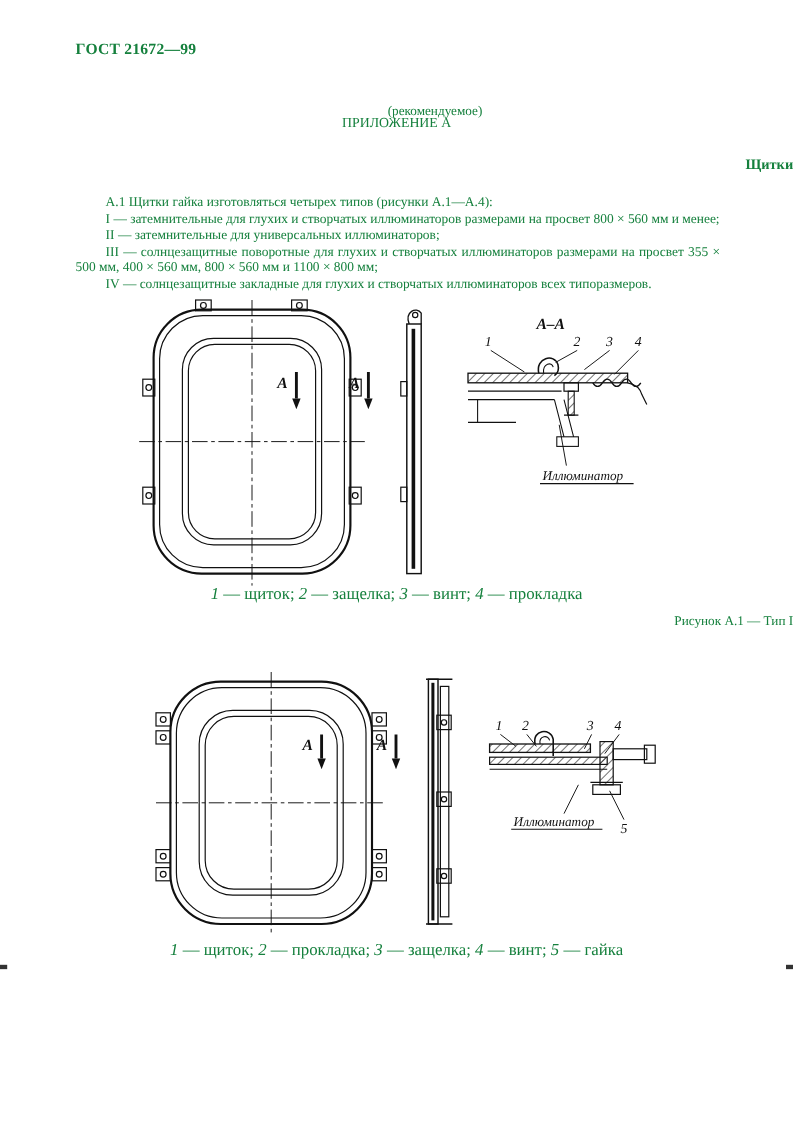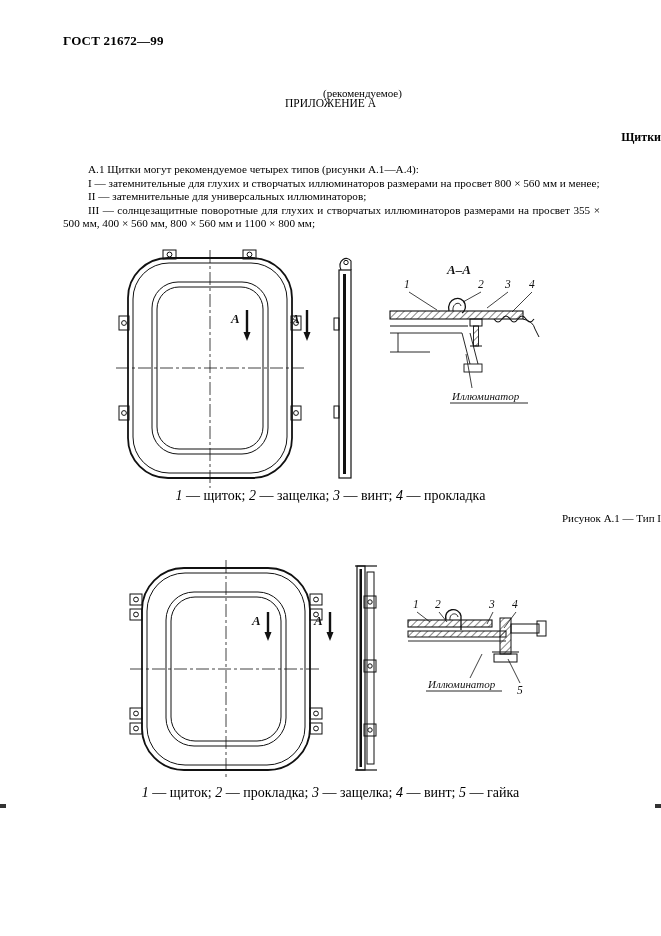--- a/index.html
+++ b/index.html
@@ -1,16 +1,16 @@
 <!DOCTYPE html>
 <html><head>
 <meta charset="utf-8">
 <style>
   html,body{margin:0;padding:0;background:#fff;}
-  .page{position:relative;width:661px;height:808px;background:#fff;font-family:"Liberation Serif",serif;color:#000000;overflow:hidden;}
+  .page{position:relative;width:661px;height:808px;background:#fff;font-family:"Liberation Serif",serif;color:#15803d;overflow:hidden;}
   .doc-number{position:absolute;left:63px;top:33px;font-size:13px;font-weight:bold;letter-spacing:.2px;}
   .appendix-title{position:absolute;left:0;top:73px;width:100%;text-align:center;font-size:11.5px;margin-top:24px;}
   .appendix-subtitle{position:absolute;left:0;top:87px;width:100%;text-align:center;font-size:11px;padding-left:32px;}
   .section-heading{position:absolute;left:0;top:130px;width:100%;text-align:right;font-size:12px;font-weight:bold;}
   .body-text{position:absolute;left:63px;top:163px;width:537px;font-size:11.2px;line-height:13.5px;text-align:justify;}
   .body-text p{margin:0;text-indent:25px;}
   .fig-svg{position:absolute;left:0;}
   .fig-svg text{font-family:"Liberation Serif",serif;fill:#111;stroke:none;}
   .t-view{font-size:13px;font-weight:bold;font-style:italic;}
   .t-sec{font-size:13px;font-weight:bold;font-style:italic;}
@@ -26,24 +26,25 @@
 <body>
 
 <div class="page">
 
   <div class="doc-number">ГОСТ 21672—99</div>
   <div class="appendix-title">ПРИЛОЖЕНИЕ А</div>
   <div class="appendix-subtitle">(рекомендуемое)</div>
   <div class="section-heading">Щитки</div>
 
   <div class="body-text">
-    <p>А.1  Щитки могут рекомендуемое четырех типов (рисунки А.1—А.4):</p>
+    <p>А.1  Щитки гайка изготовляться четырех типов (рисунки А.1—А.4):</p>
     <p>I — затемнительные для глухих и створчатых иллюминаторов размерами на просвет 800 × 560 мм и менее;</p>
     <p>II — затемнительные для универсальных иллюминаторов;</p>
     <p>III — солнцезащитные поворотные для глухих и створчатых иллюминаторов размерами на просвет 355 × 500 мм, 400 × 560 мм, 800 × 560 мм и 1100 × 800 мм;</p>
+    <p>IV — солнцезащитные закладные для глухих и створчатых иллюминаторов всех типоразмеров.</p>
   </div>
 
   <svg class="fig-svg" style="top:248px" width="661" height="242" viewBox="0 0 661 242">
     <defs>
       <pattern id="hatchA" patternUnits="userSpaceOnUse" width="5" height="5" patternTransform="rotate(45)">
         <line x1="0" y1="0" x2="0" y2="5" stroke="#111" stroke-width="1"></line>
       </pattern>
     </defs>
 
     <g fill="none" stroke="#111">

